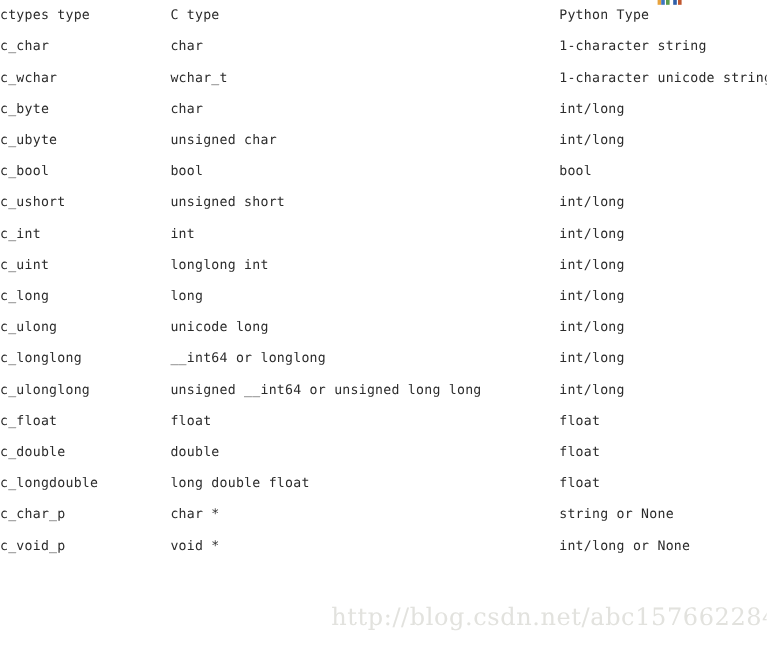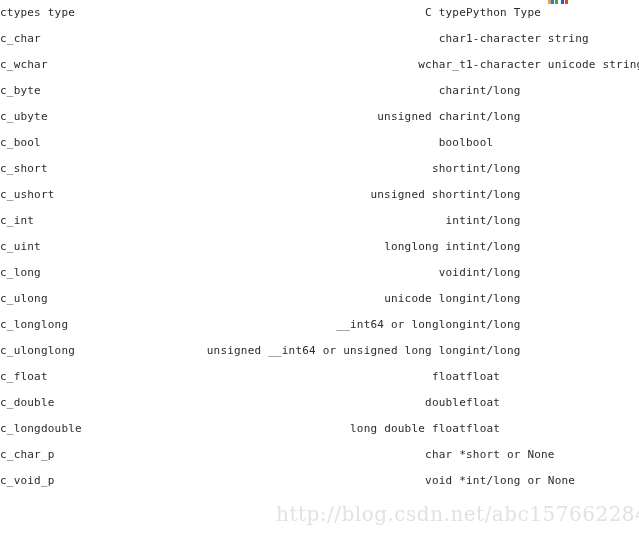--- a/index.html
+++ b/index.html
@@ -47,21 +47,21 @@
     margin: 0;
     height: 26px;
     line-height: 26px;
     vertical-align: middle;
     font-size: 11px;
     color: #2b2b2b;
     white-space: nowrap;
     letter-spacing: 0.2px;
   }
   td.col-ctypes { width: 142px; padding-left: 22px; box-sizing: border-box; }
-  td.col-ctype  { width: 324px; padding-left: 0px; text-align: right; }
+  td.col-ctype  { width: 324px; padding-left: 0px; }
   td.col-python { width: 173px; padding-left: 0px; }
 
   tr.header-row td {
     color: #2b2b2b;
   }
 
   .watermark {
     position: absolute;
     left: 276px;
     top: 502px;
@@ -113,42 +113,37 @@
         <td class="col-ctypes">c_ubyte</td>
         <td class="col-ctype">unsigned char</td>
         <td class="col-python">int/long</td>
       </tr>
       <tr>
         <td class="col-ctypes">c_bool</td>
         <td class="col-ctype">bool</td>
         <td class="col-python">bool</td>
       </tr>
       <tr>
-        <td class="col-ctypes">c_short</td>
-        <td class="col-ctype">short</td>
-        <td class="col-python">int/long</td>
-      </tr>
-      <tr>
         <td class="col-ctypes">c_ushort</td>
         <td class="col-ctype">unsigned short</td>
         <td class="col-python">int/long</td>
       </tr>
       <tr>
         <td class="col-ctypes">c_int</td>
         <td class="col-ctype">int</td>
         <td class="col-python">int/long</td>
       </tr>
       <tr>
         <td class="col-ctypes">c_uint</td>
         <td class="col-ctype">longlong int</td>
         <td class="col-python">int/long</td>
       </tr>
       <tr>
         <td class="col-ctypes">c_long</td>
-        <td class="col-ctype">void</td>
+        <td class="col-ctype">long</td>
         <td class="col-python">int/long</td>
       </tr>
       <tr>
         <td class="col-ctypes">c_ulong</td>
         <td class="col-ctype">unicode long</td>
         <td class="col-python">int/long</td>
       </tr>
       <tr>
         <td class="col-ctypes">c_longlong</td>
         <td class="col-ctype">__int64 or longlong</td>
@@ -170,21 +165,21 @@
         <td class="col-python">float</td>
       </tr>
       <tr>
         <td class="col-ctypes">c_longdouble</td>
         <td class="col-ctype">long double float</td>
         <td class="col-python">float</td>
       </tr>
       <tr>
         <td class="col-ctypes">c_char_p</td>
         <td class="col-ctype">char *</td>
-        <td class="col-python">short or None</td>
+        <td class="col-python">string or None</td>
       </tr>
       <tr>
         <td class="col-ctypes">c_void_p</td>
         <td class="col-ctype">void *</td>
         <td class="col-python">int/long or None</td>
       </tr>
     </tbody>
   </table>
 
   <div class="watermark">http://blog.csdn.net/abc15766228491</div>

